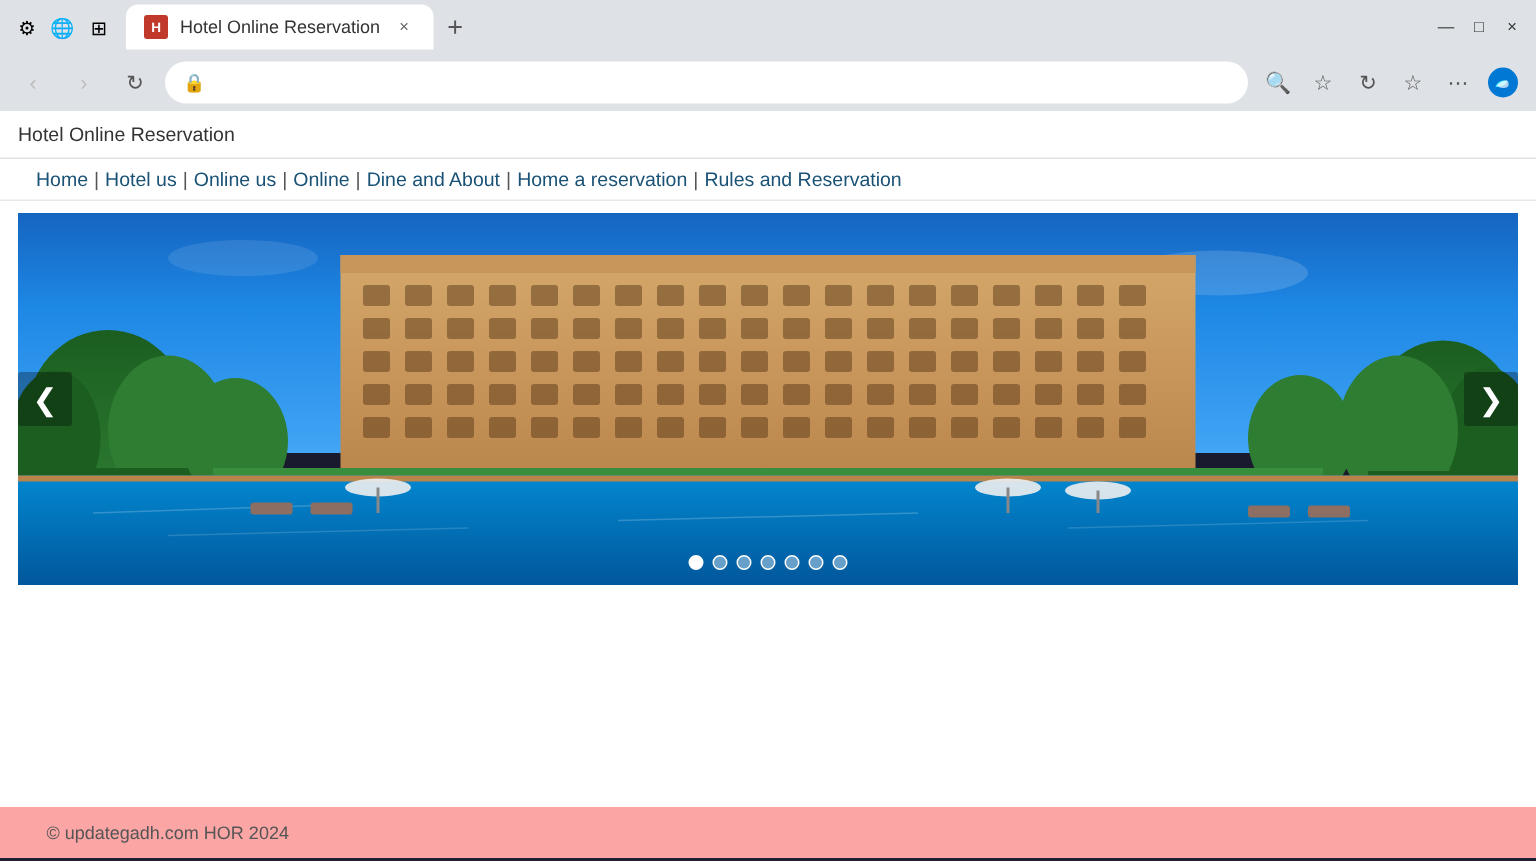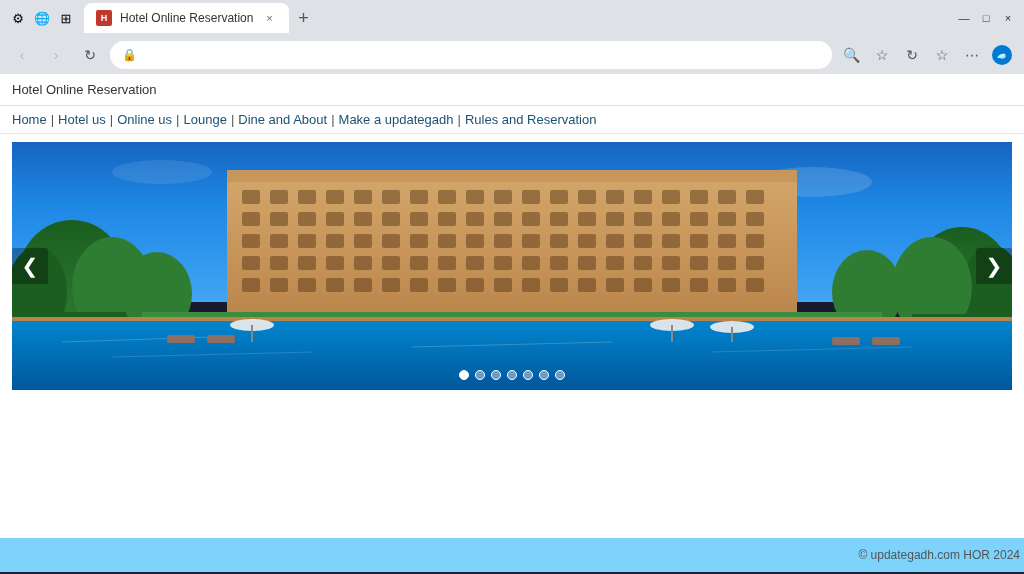--- a/index.html
+++ b/index.html
@@ -142,21 +142,21 @@
       width: 1024px;
     }
     .page-header {
       padding: 8px 12px;
       border-bottom: 1px solid #e0e0e0;
       font-size: 13px;
       color: #333;
       background: white;
     }
     .page-nav {
-      padding: 6px 12px;
+      padding: 6px 24px;
       font-size: 13px;
       background: white;
       border-bottom: 1px solid #e8e8e8;
     }
     .nav-links {
       display: flex;
       align-items: center;
       gap: 0;
     }
     .nav-link {
@@ -220,25 +220,24 @@
       background: white;
     }
 
     .main-area {
       background: white;
       min-height: 140px;
       padding: 10px 12px;
     }
 
     .footer-text {
-      text-align: right;
-      padding: 10px 4px;
+      padding: 10px 31px;
       font-size: 12px;
       color: #555;
-      background: #7dd3fc;
+      background: #fca5a5;
     }
 
     
     .taskbar {
       background: rgba(20, 20, 40, 0.95);
       height: 44px;
       display: flex;
       align-items: center;
       padding: 0 8px;
       width: 1024px;
@@ -314,25 +313,25 @@
     </div>
 
     <div class="page-nav">
       <div class="nav-links">
         <a class="nav-link">Home</a>
         <span class="nav-sep"> | </span>
         <a class="nav-link">Hotel us</a>
         <span class="nav-sep"> | </span>
         <a class="nav-link">Online us</a>
         <span class="nav-sep"> | </span>
-        <a class="nav-link">Lounge</a>
+        <a class="nav-link">Online</a>
         <span class="nav-sep"> | </span>
         <a class="nav-link">Dine and About</a>
         <span class="nav-sep"> | </span>
-        <a class="nav-link">Make a updategadh</a>
+        <a class="nav-link">Home a reservation</a>
         <span class="nav-sep"> | </span>
         <a class="nav-link">Rules and Reservation</a>
       </div>
     </div>
 
     <div class="carousel">
       
       <svg width="1000" height="248" viewBox="0 0 1000 248" xmlns="http://www.w3.org/2000/svg">
 
         <defs>

